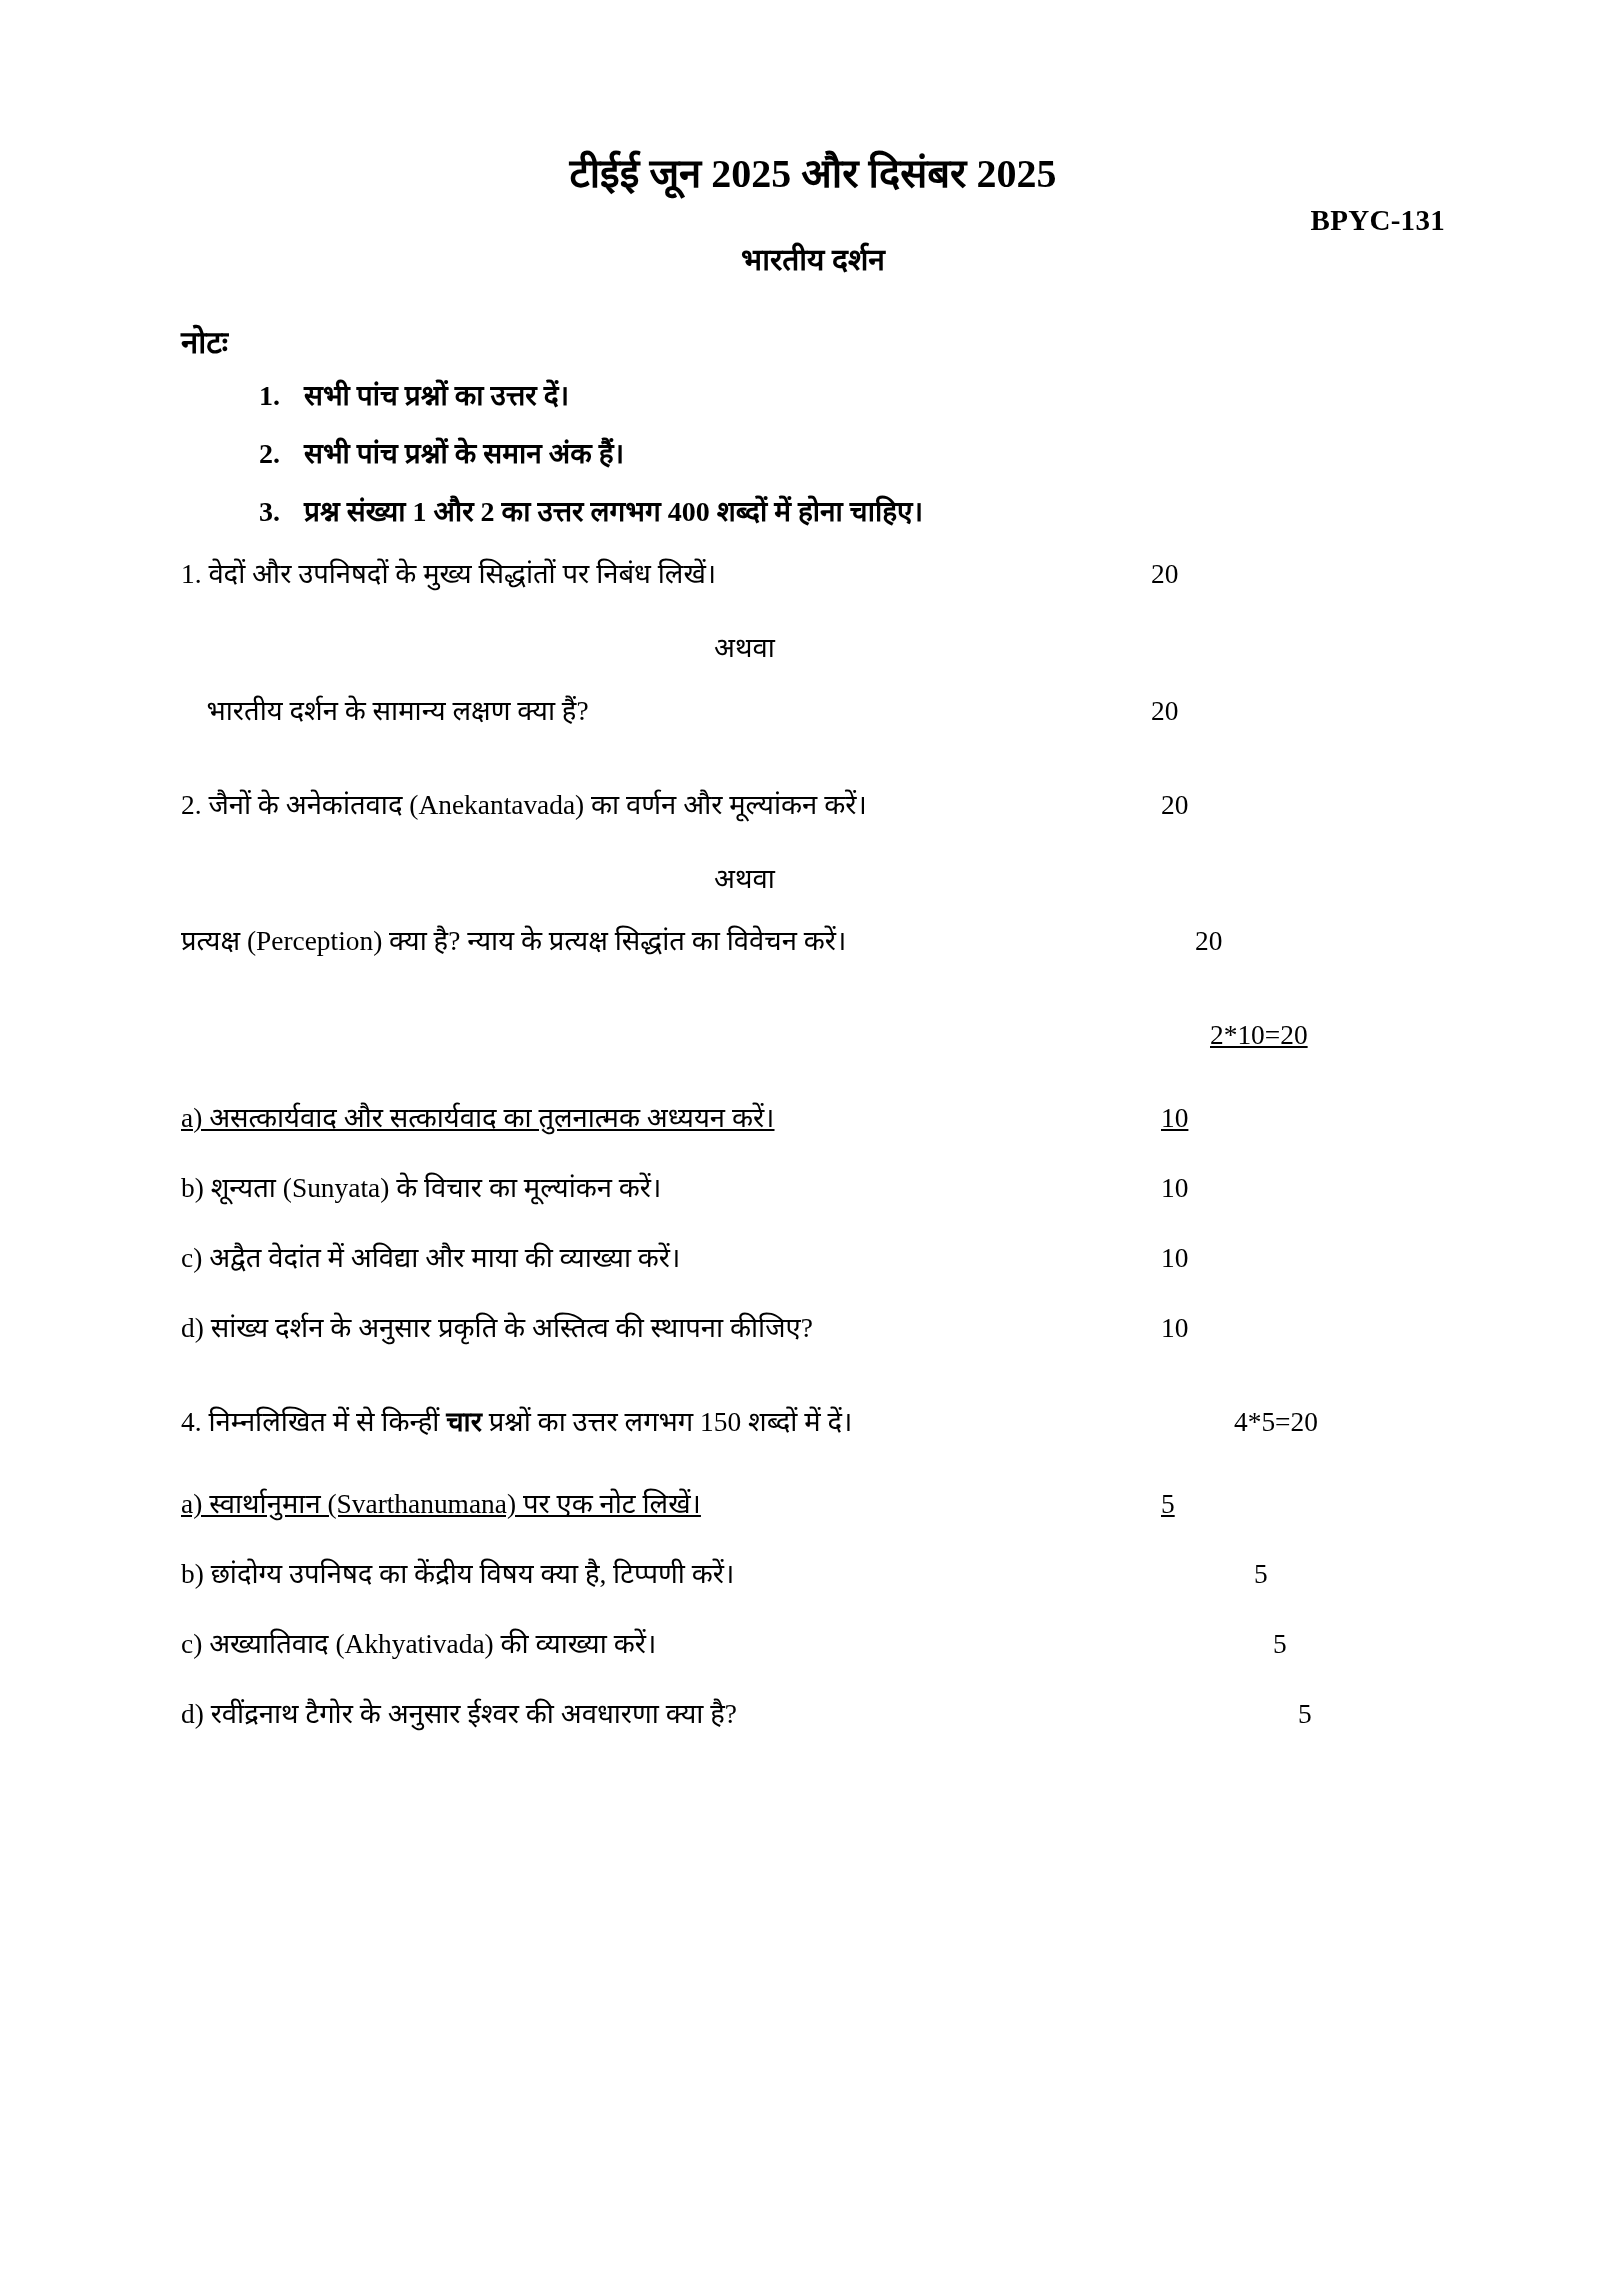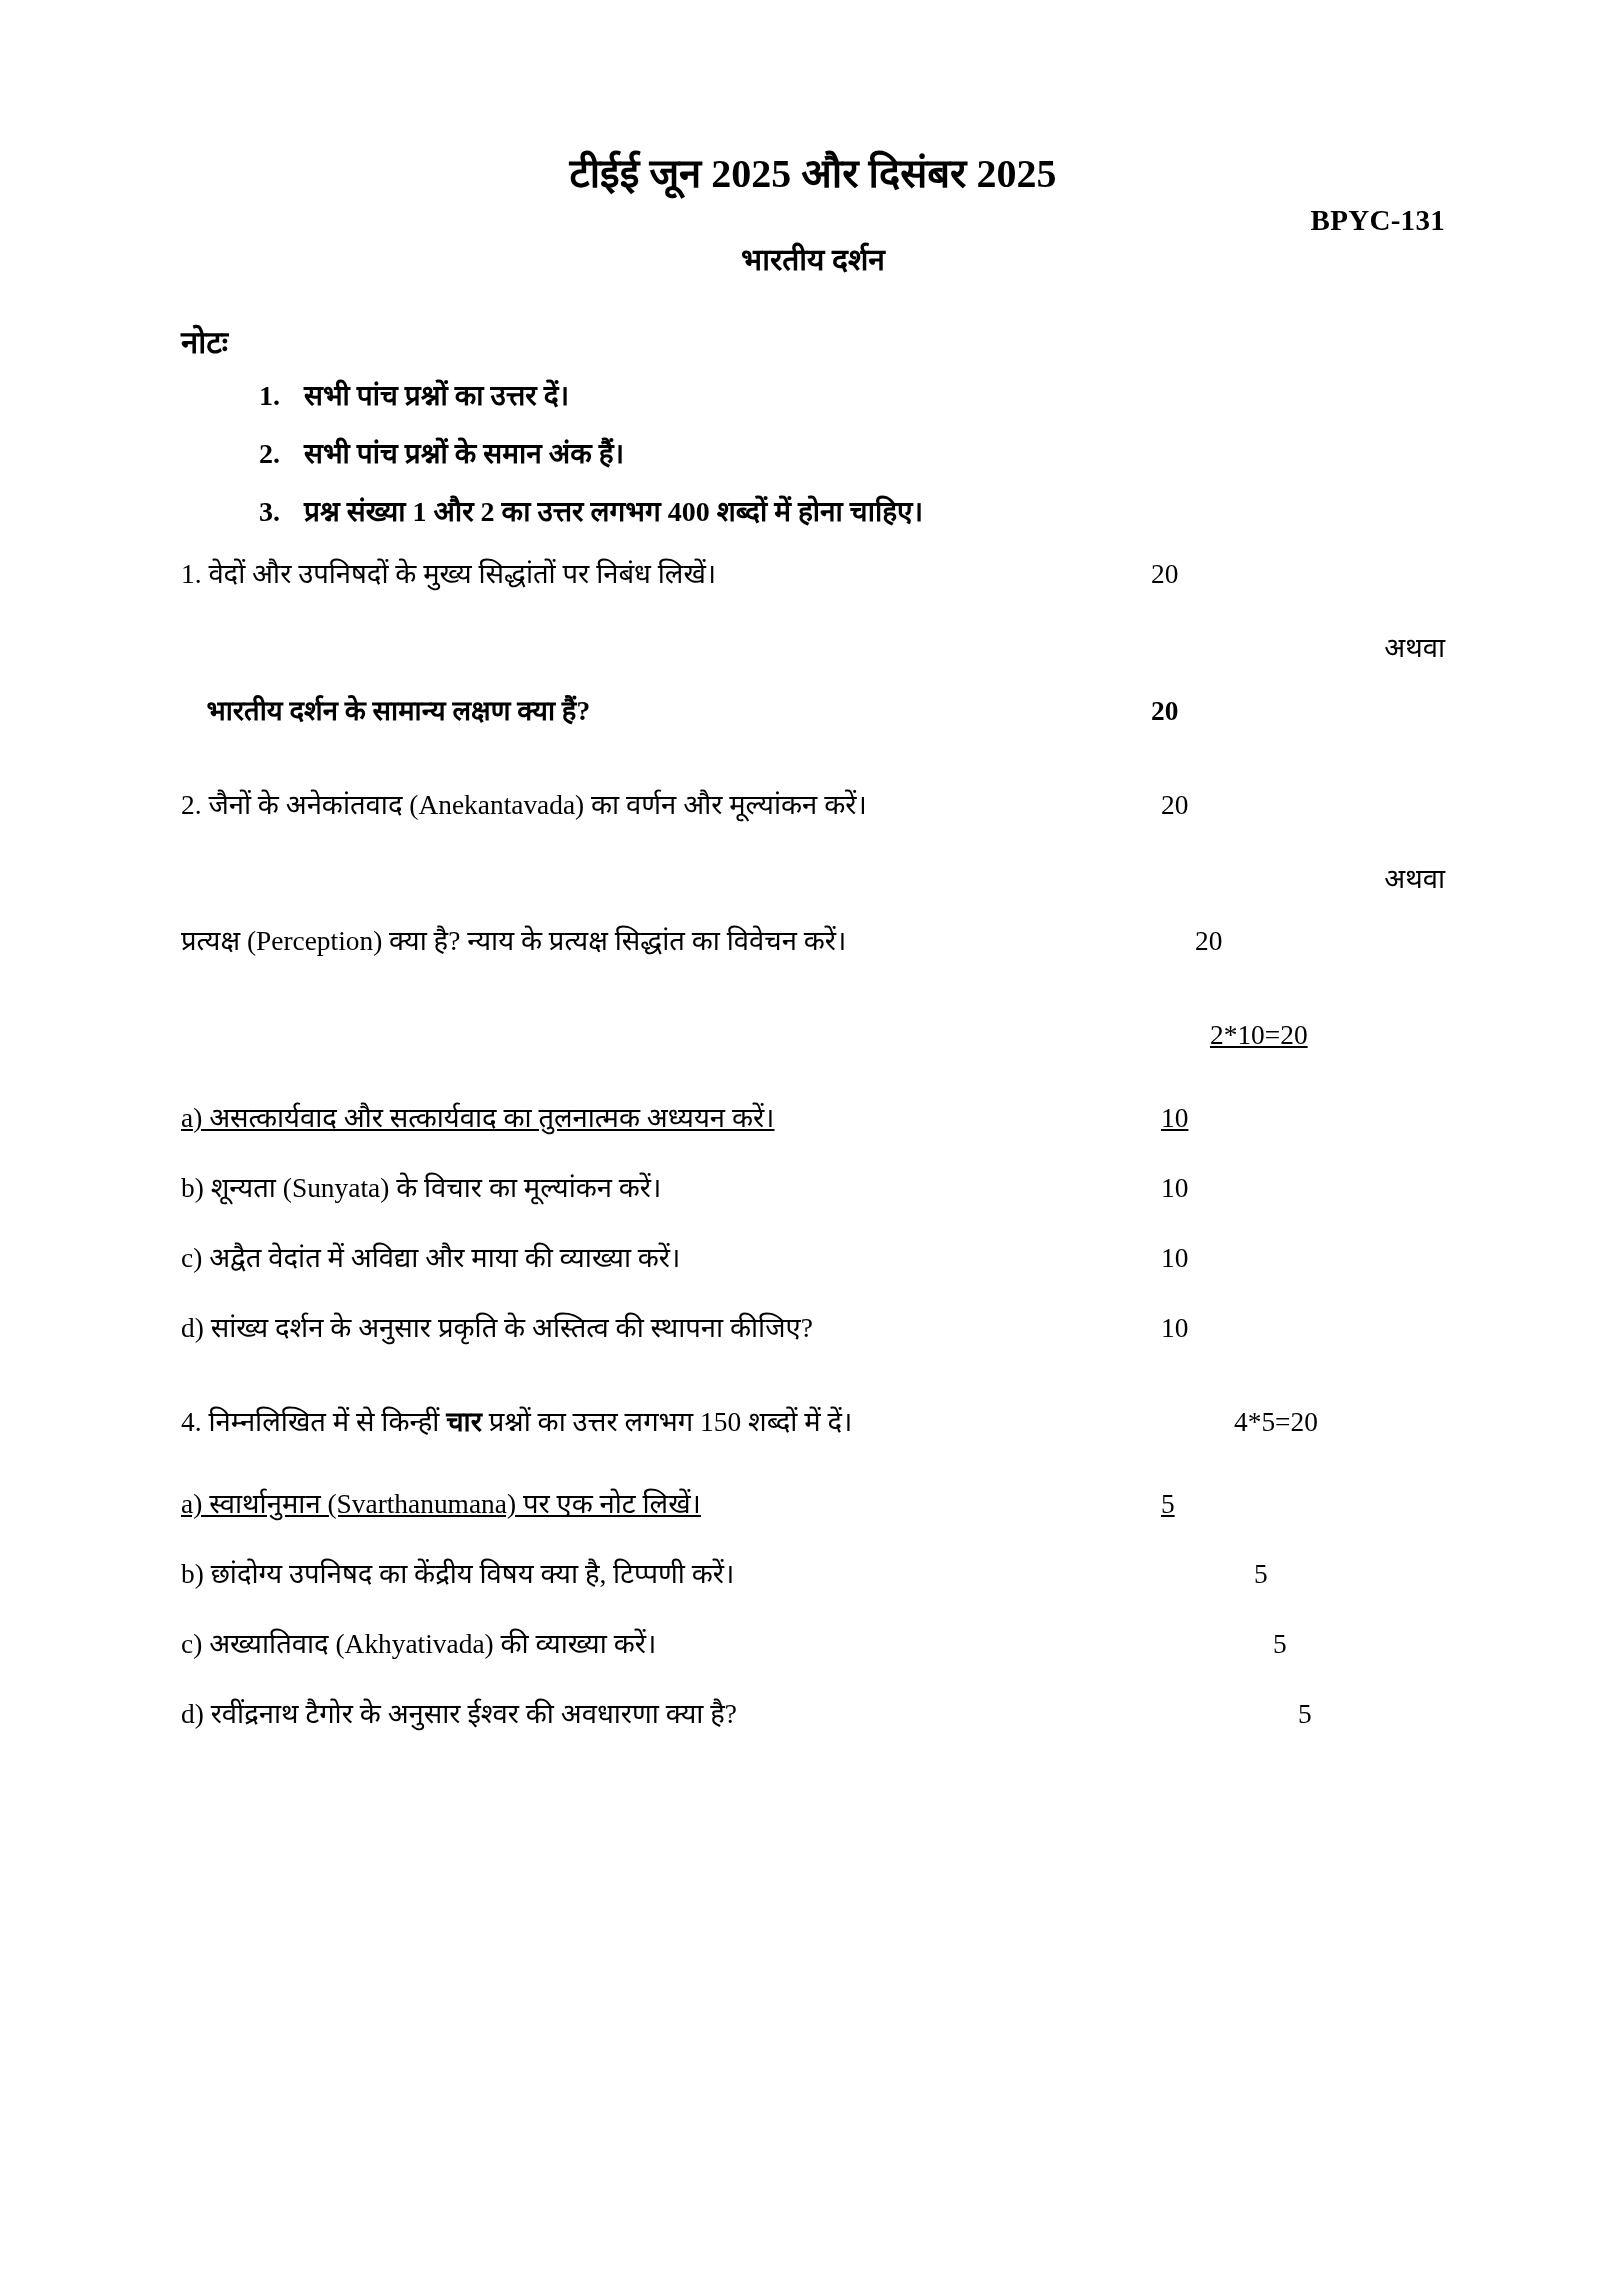--- a/index.html
+++ b/index.html
@@ -96,26 +96,26 @@
   .mk-a { width: 294px; }
   .mk-b { width: 284px; }
   .mk-c { width: 250px; }
   .mk-d { width: 235px; text-decoration: underline; }
   .mk-e { width: 211px; }
   .mk-f { width: 191px; }
   .mk-g { width: 172px; }
   .mk-h { width: 147px; }
 
   .alt {
-    text-align: right;
+    text-align: center;
     font-size: 27.4px;
     margin-top: 33px;
     margin-left: -137px;
   }
-  .indent-1 { padding-left: 25.5px; font-weight: bold; }
+  .indent-1 { padding-left: 25.5px; }
   .gap-lg { margin-top: 53px; }
   .gap-md { margin-top: 41px; text-decoration: underline; }
   .gap-sm { margin-top: 29px; }
   b.bold { font-weight: bold; }
 </style>
 </head>
 <body>
 
 <div class="page">
 

